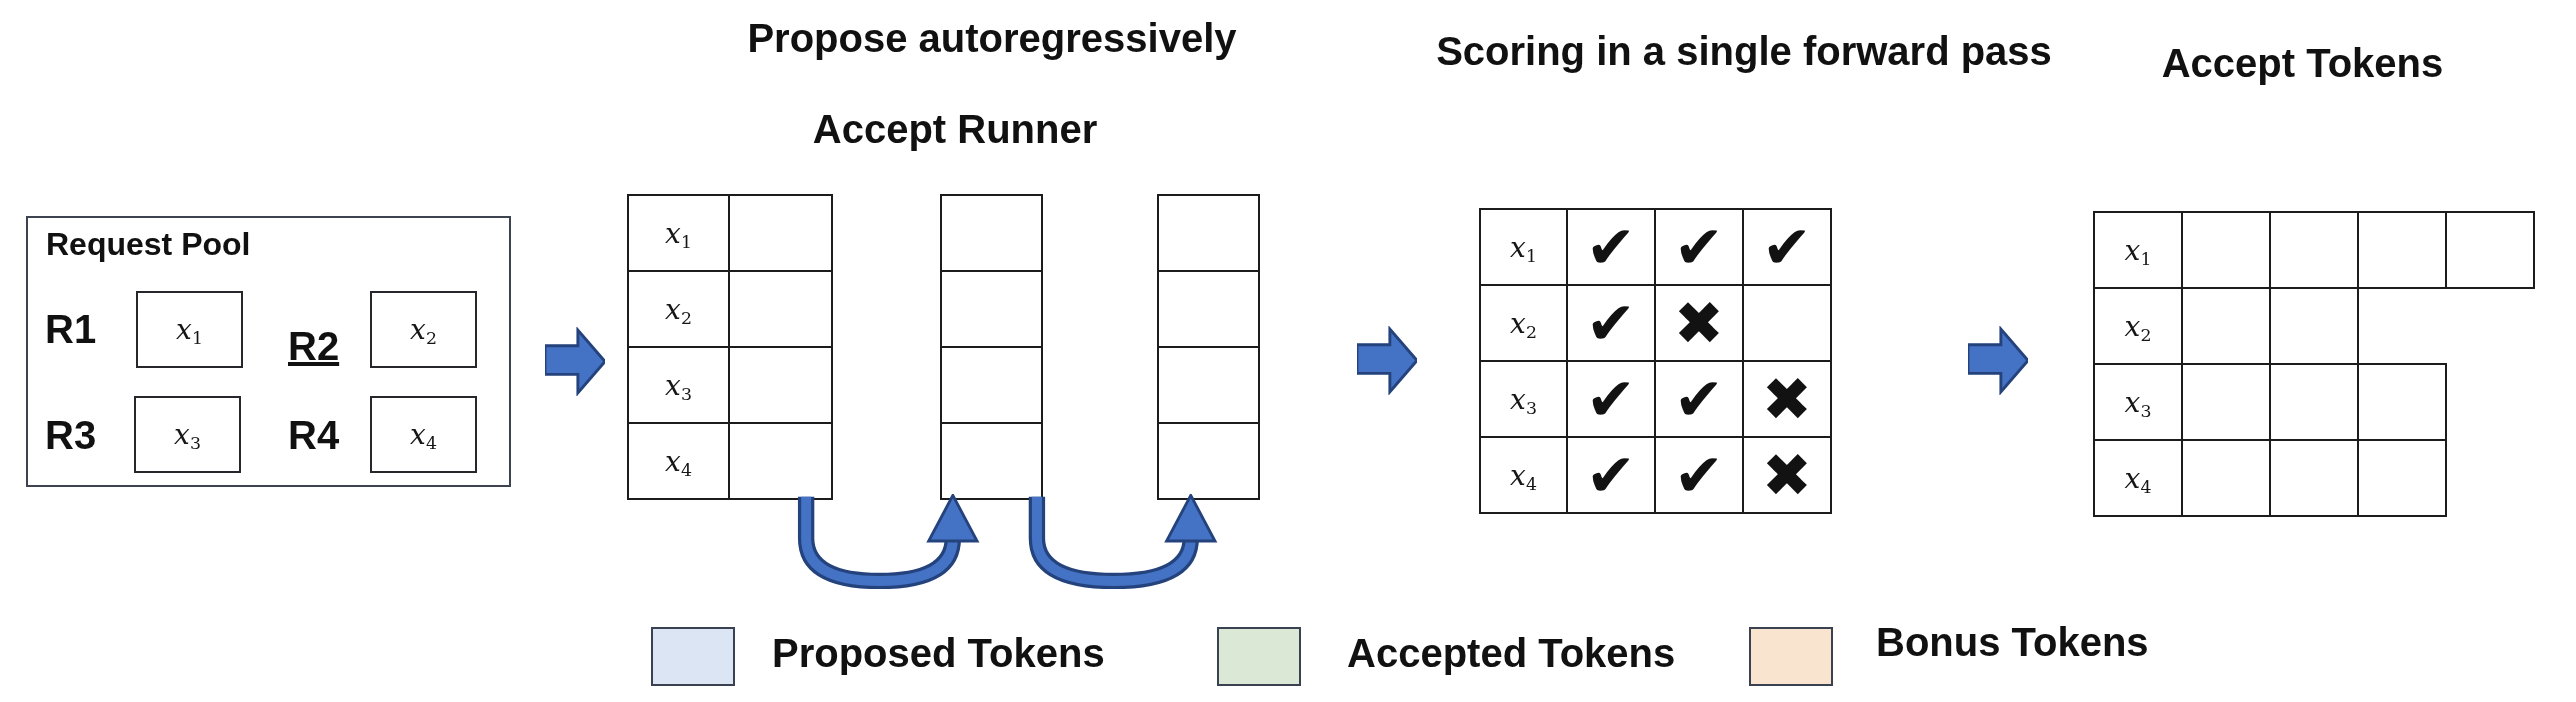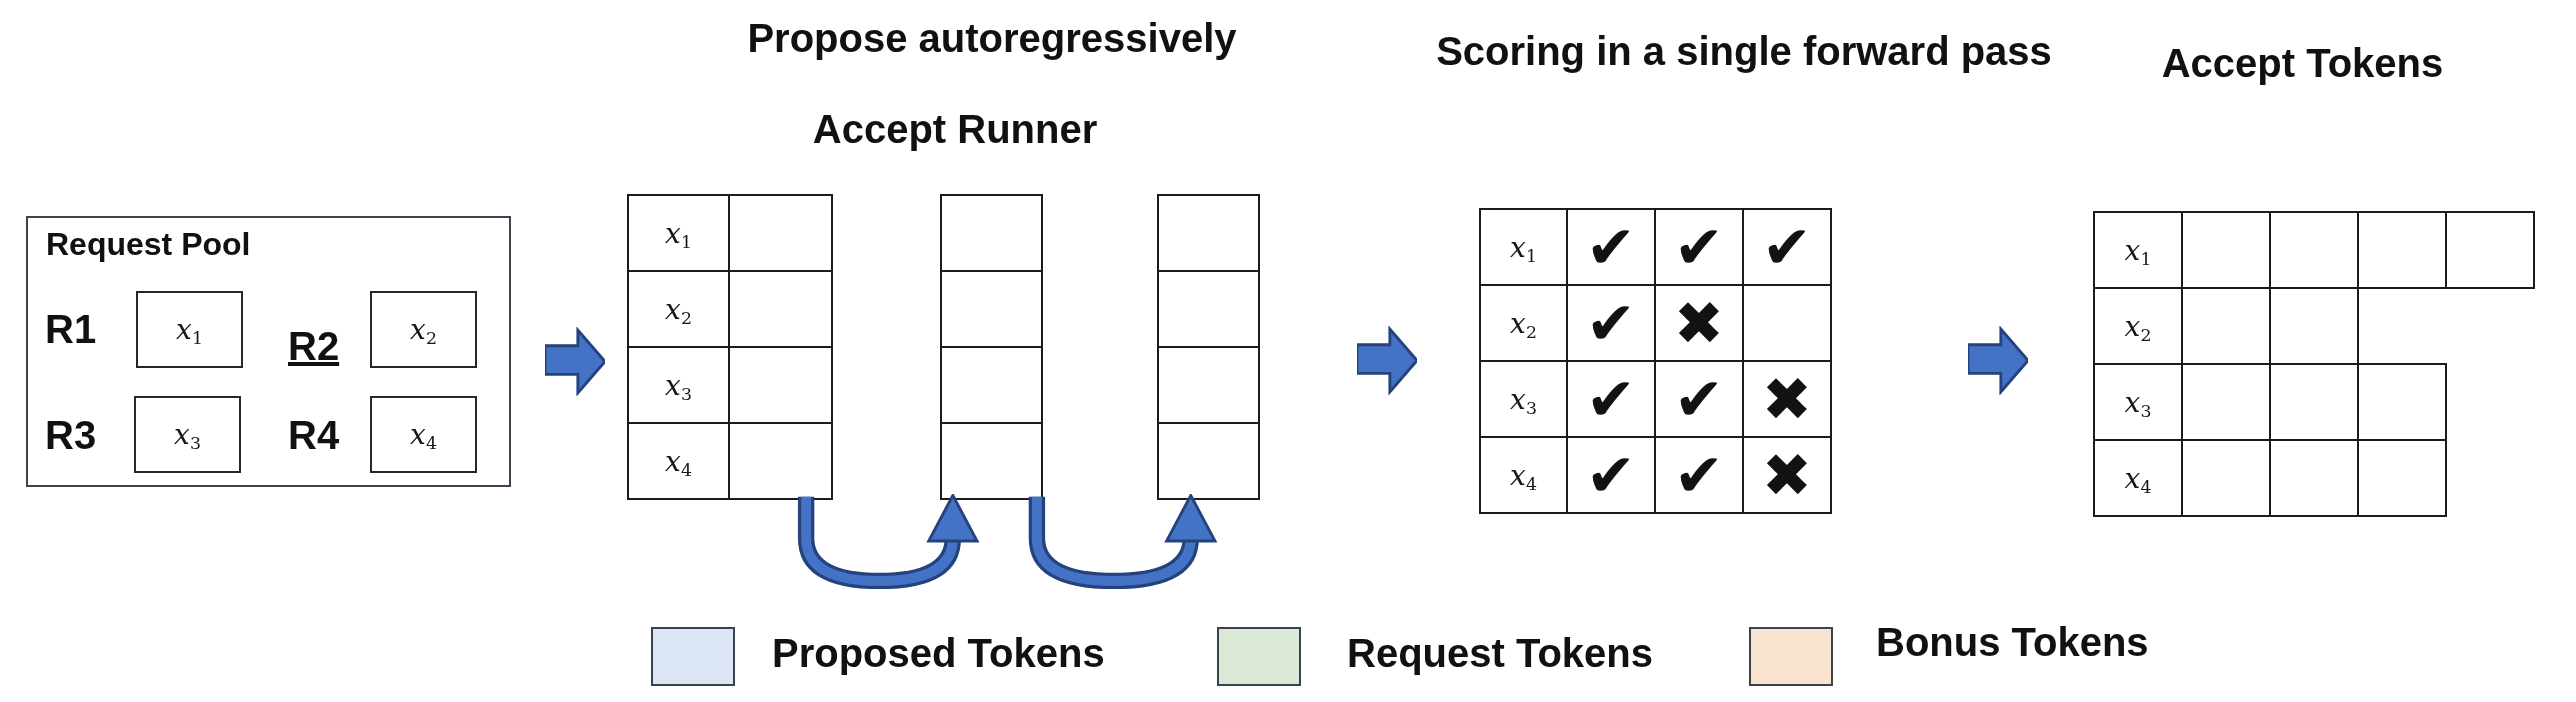--- a/index.html
+++ b/index.html
@@ -216,19 +216,19 @@
       <td class="acc"></td>
       <td class="bon"></td>
     </tr>
   </tbody>
     </table>
 
   <div class="abs sw sw-proposed" style="left:651px;top:627px;"></div>
   <div class="abs legend-label" style="left:772px;top:631px;">Proposed Tokens</div>
 
   <div class="abs sw sw-accepted" style="left:1217px;top:627px;"></div>
-  <div class="abs legend-label" style="left:1347px;top:631px;">Request Tokens</div>
+  <div class="abs legend-label" style="left:1347px;top:631px;">Accepted Tokens</div>
 
   <div class="abs sw sw-bonus" style="left:1749px;top:627px;"></div>
   <div class="abs legend-label" style="left:1876px;top:620px;">Bonus Tokens</div>
 
 </div>
 
 
 </body></html>

